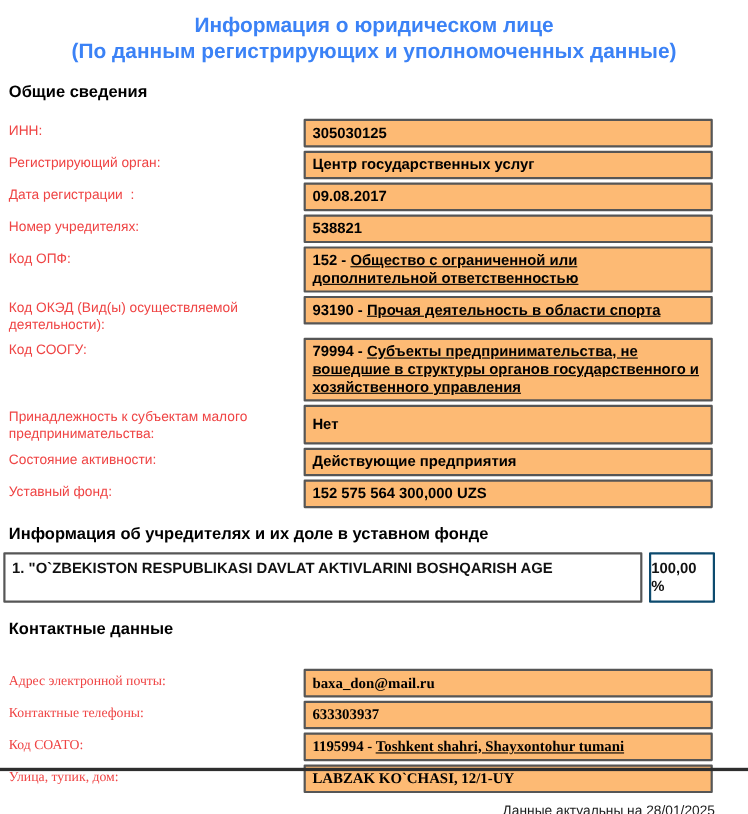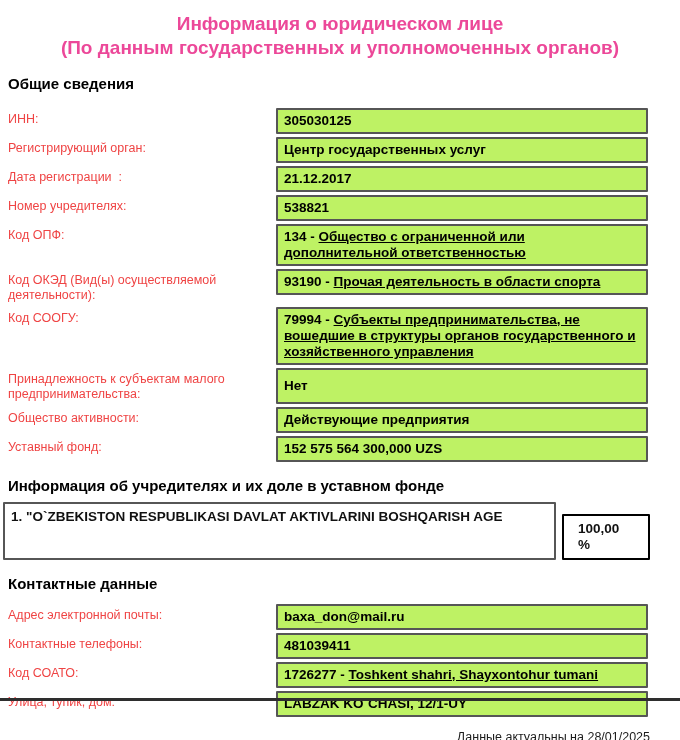--- a/index.html
+++ b/index.html
@@ -11,48 +11,48 @@
     overflow: hidden;
   }
   .page { position: relative; height: 740px; padding: 0; box-sizing: border-box; }
 
   .title {
     margin: 12px 10px 0 10px;
     text-align: center;
     font-size: 19px;
     font-weight: bold;
     line-height: 1.25;
-    color: #ec4899;
+    color: #3b82f6;
   }
 
   .section-heading {
     font-size: 15px;
     font-weight: bold;
     color: #000;
     margin: 15px 12px 0 8px;
   }
 
   .rows { margin: 16px 32px 0 8px; }
-  .rows.tight { margin-top: 12px; }
+  .rows.tight { margin-top: 28px; font-family: Liberation Serif, serif; }
 
   .row { display: flex; align-items: flex-start; margin-bottom: 3px; }
   .row .label {
     width: 268px;
     flex: 0 0 268px;
     font-size: 12.5px;
     color: #ef4444;
     line-height: 1.25;
     padding-top: 4px;
     padding-right: 12px;
     box-sizing: border-box;
   }
   .row .value {
     flex: 1;
     border: 2px solid #565656;
-    background: #bef264;
+    background: #fdba74;
     font-size: 13.5px;
     font-weight: bold;
     color: #000;
     line-height: 16px;
     padding: 3px 6px;
     min-height: 16px;
     border-radius: 1px;
   }
   .row .value.h2 { min-height: 26px; display: flex; align-items: center; text-align: center; }
   .value .lnk { text-decoration: underline; cursor: pointer; }
@@ -64,28 +64,27 @@
     font-size: 13.5px;
     font-weight: bold;
     padding: 5px 6px;
     line-height: 16px;
     white-space: nowrap;
     overflow: hidden;
     border-radius: 1px;
   }
   .founder-share {
     flex: 0 0 56px;
-    border: 2px solid #000000;
+    border: 2px solid #0c4a6e;
     margin-left: 6px;
     font-size: 13.5px;
     font-weight: bold;
-    padding: 5px 14px;
+    padding: 5px 0;
     line-height: 16px;
     border-radius: 1px;
-    margin-top: 12px;
   }
 
   .bottom-rule {
     position: absolute;
     left: 0; right: 0;
     bottom: 51px;
     border-top: 3px solid #2e2e2e;
   }
   .footer-note {
     position: absolute;
@@ -95,60 +94,60 @@
     color: #1c1c1c;
   }
 </style>
 </head>
 <body>
 
 <div class="page">
 
   <div class="title">
     <div>Информация о юридическом лице</div>
-    <div>(По данным государственных и уполномоченных органов)</div>
+    <div>(По данным регистрирующих и уполномоченных данные)</div>
   </div>
 
   <div class="section-heading">Общие сведения</div>
 
   <div class="rows">
     <div class="row">
       <div class="label">ИНН:</div>
       <div class="value">305030125</div>
     </div>
     <div class="row">
       <div class="label">Регистрирующий орган:</div>
       <div class="value">Центр государственных услуг</div>
     </div>
     <div class="row">
       <div class="label">Дата регистрации&nbsp;&nbsp;:</div>
-      <div class="value">21.12.2017</div>
+      <div class="value">09.08.2017</div>
     </div>
     <div class="row">
       <div class="label">Номер учредителях:</div>
       <div class="value">538821</div>
     </div>
     <div class="row">
       <div class="label">Код ОПФ:</div>
-      <div class="value"><span>134 - </span><span class="lnk">Общество с ограниченной или дополнительной ответственностью</span></div>
+      <div class="value"><span>152 - </span><span class="lnk">Общество с ограниченной или дополнительной ответственностью</span></div>
     </div>
     <div class="row">
       <div class="label">Код ОКЭД (Вид(ы) осуществляемой деятельности):</div>
       <div class="value"><span>93190 - </span><span class="lnk">Прочая деятельность в области спорта</span></div>
     </div>
     <div class="row">
       <div class="label">Код СООГУ:</div>
       <div class="value"><span>79994 - </span><span class="lnk">Субъекты предпринимательства, не вошедшие в структуры органов государственного и хозяйственного управления</span></div>
     </div>
     <div class="row">
       <div class="label">Принадлежность к субъектам малого предпринимательства:</div>
       <div class="value h2">Нет</div>
     </div>
     <div class="row">
-      <div class="label">Общество активности:</div>
+      <div class="label">Состояние активности:</div>
       <div class="value">Действующие предприятия</div>
     </div>
     <div class="row">
       <div class="label">Уставный фонд:</div>
       <div class="value">152 575 564 300,000 UZS</div>
     </div>
   </div>
 
   <div class="section-heading">Информация об учредителях и их доле в уставном фонде</div>
 
@@ -159,25 +158,25 @@
 
   <div class="section-heading">Контактные данные</div>
 
   <div class="rows tight">
     <div class="row">
       <div class="label">Адрес электронной почты:</div>
       <div class="value">baxa_don@mail.ru</div>
     </div>
     <div class="row">
       <div class="label">Контактные телефоны:</div>
-      <div class="value">481039411</div>
+      <div class="value">633303937</div>
     </div>
     <div class="row">
       <div class="label">Код СОАТО:</div>
-      <div class="value"><span>1726277 - </span><span class="lnk">Toshkent shahri, Shayxontohur tumani</span></div>
+      <div class="value"><span>1195994 - </span><span class="lnk">Toshkent shahri, Shayxontohur tumani</span></div>
     </div>
     <div class="row">
       <div class="label">Улица, тупик, дом:</div>
       <div class="value">LABZAK KO`CHASI, 12/1-UY</div>
     </div>
   </div>
 
   <div class="bottom-rule"></div>
   <div class="footer-note">Данные актуальны на 28/01/2025</div>
 

